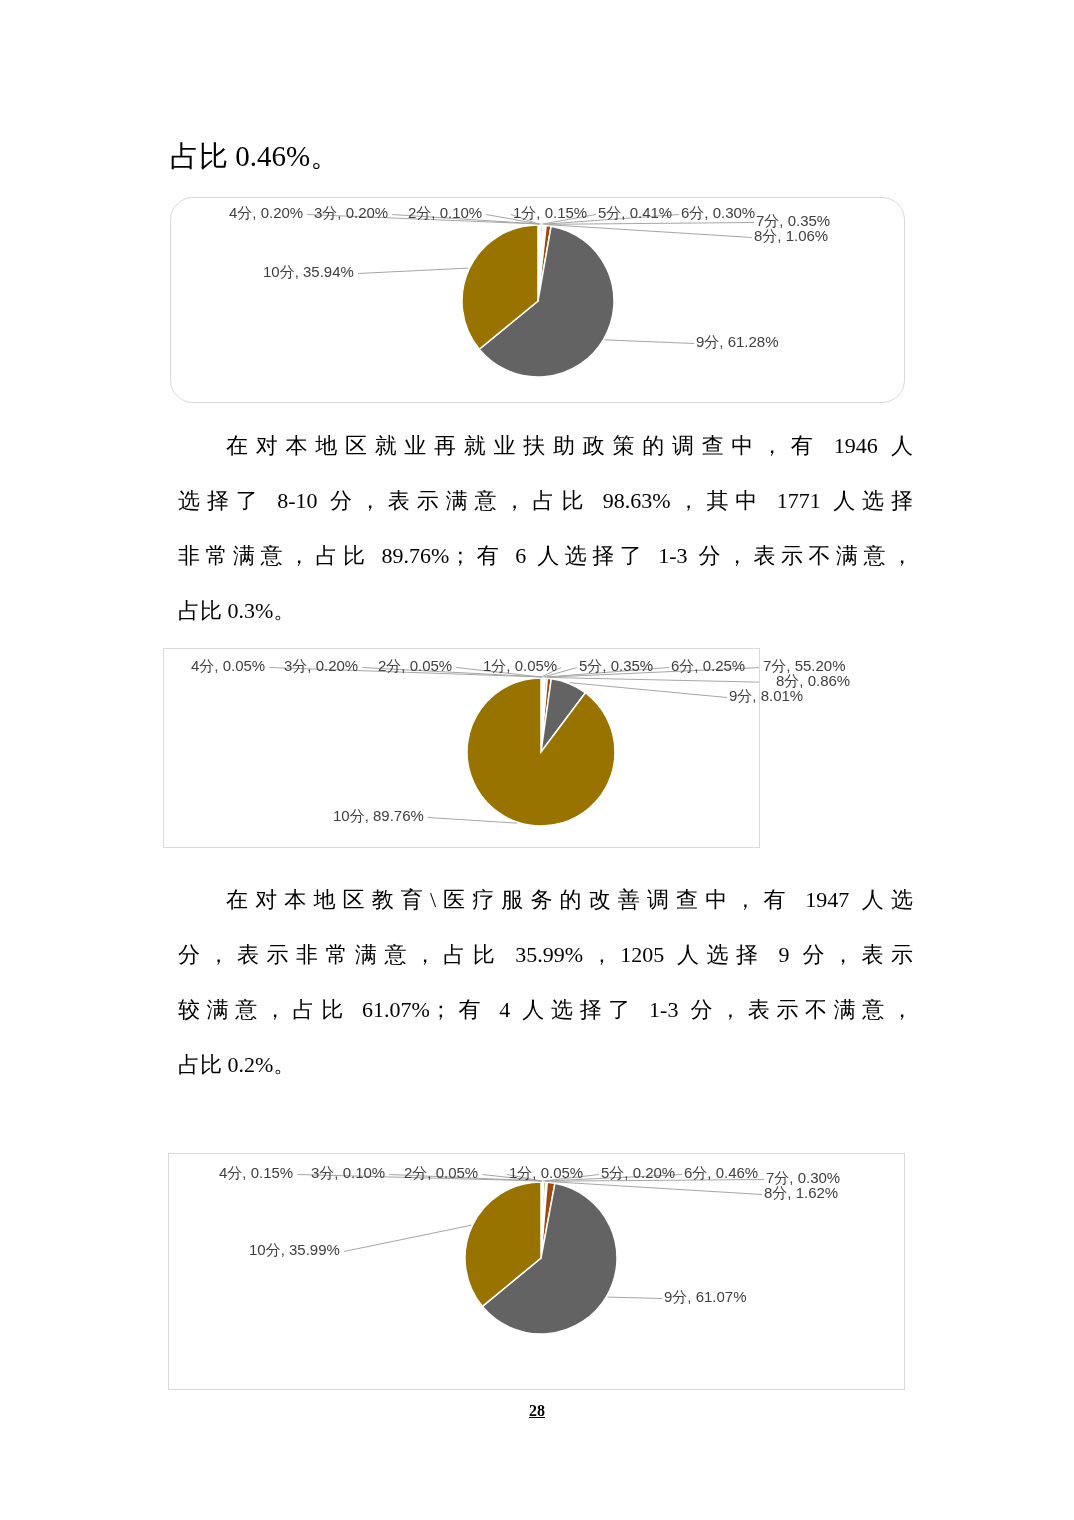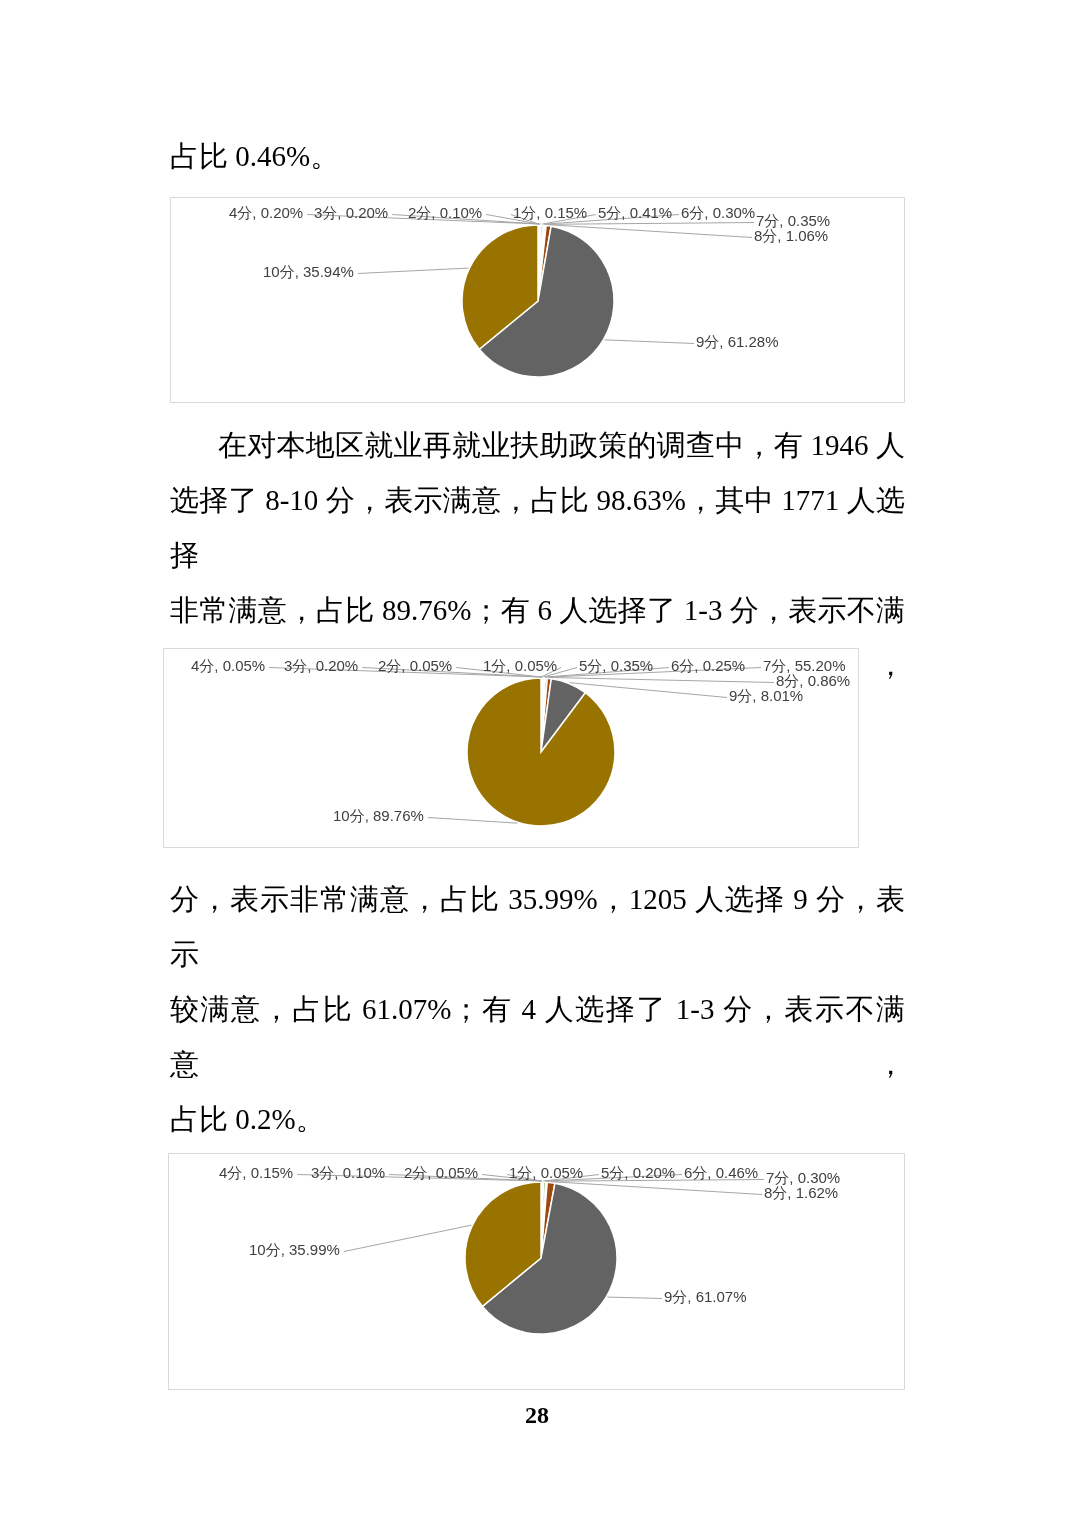--- a/index.html
+++ b/index.html
@@ -23,40 +23,40 @@
   .chart-box svg{position:absolute;left:0;top:0;width:100%;height:100%;}
   .pie-label{
     position:absolute;
     font-family:"Liberation Sans","DejaVu Sans",sans-serif;
     font-size:15px;
     color:#404040;
     white-space:nowrap;
     z-index:2;
   }
   .para{
-    position:absolute;left:170px;width:735px;
-    font-size:29px;line-height:55px;
+    position:absolute;left:178px;width:735px;
+    font-size:22px;line-height:55px;
   }
   .para-line{
     text-align:justify;
     text-align-last:justify;
   }
   .para-line.indent{text-indent:48px;}
   .para-line.last{text-align-last:left;}
   .page-number{
     position:absolute;left:0;top:1402px;width:1074px;
-    text-align:center;font-size:24px;font-weight:bold;
+    text-align:center;font-size:16px;font-weight:bold;text-decoration:underline;
   }
 </style>
 </head>
 <body>
 
 <div class="tail-line">占比 0.46%。</div>
 
-<div class="chart-box" style="left:170px;top:197px;width:735px;height:206px;">
+<div class="chart-box" style="left:170px;top:197px;width:735px;height:206px;border-radius:23px;">
   <svg class="pie-svg">
       <path d="M 367 103 L 367 27 A 76 76 0 0 1 367.71634415321313 27.00337605489203 Z" fill="#4472C4" stroke="#ffffff" stroke-width="1.5"></path>
       <path d="M 367 103 L 367.71634415321313 27.00337605489203 A 76 76 0 0 1 368.1938754934278 27.009377806822826 Z" fill="#ED7D31" stroke="#ffffff" stroke-width="1.5"></path>
       <path d="M 367 103 L 368.1938754934278 27.009377806822826 A 76 76 0 0 1 369.14877789506386 27.030382694410747 Z" fill="#A5A5A5" stroke="#ffffff" stroke-width="1.5"></path>
       <path d="M 367 103 L 369.14877789506386 27.030382694410747 A 76 76 0 0 1 370.10334091188815 27.063386464863996 Z" fill="#FFC000" stroke="#ffffff" stroke-width="1.5"></path>
       <path d="M 367 103 L 370.10334091188815 27.063386464863996 A 76 76 0 0 1 372.0584978791326 27.168531603253186 Z" fill="#5B9BD5" stroke="#ffffff" stroke-width="1.5"></path>
       <path d="M 367 103 L 372.0584978791326 27.168531603253186 A 76 76 0 0 1 373.48704685773487 27.277359904282577 Z" fill="#70AD47" stroke="#ffffff" stroke-width="1.5"></path>
       <path d="M 367 103 L 373.48704685773487 27.277359904282577 A 76 76 0 0 1 375.1507381157918 27.438333341781174 Z" fill="#264478" stroke="#ffffff" stroke-width="1.5"></path>
       <path d="M 367 103 L 375.1507381157918 27.438333341781174 A 76 76 0 0 1 380.16198645226507 28.148399398340246 Z" fill="#9E480E" stroke="#ffffff" stroke-width="1.5"></path>
       <path d="M 367 103 L 380.16198645226507 28.148399398340246 A 76 76 0 1 1 308.2696719087007 151.23638214344373 Z" fill="#636363" stroke="#ffffff" stroke-width="1.5"></path>
@@ -84,21 +84,21 @@
   <span class="pie-label" style="left:525px;top:135px;">9分, 61.28%</span>
 </div>
 
 <div class="para" style="top:418px;">
   <div class="para-line indent">在对本地区就业再就业扶助政策的调查中，有 1946 人</div>
   <div class="para-line">选择了 8-10 分，表示满意，占比 98.63%，其中 1771 人选择</div>
   <div class="para-line">非常满意，占比 89.76%；有 6 人选择了 1-3 分，表示不满意，</div>
   <div class="para-line last">占比 0.3%。</div>
 </div>
 
-<div class="chart-box" style="left:163px;top:648px;width:696px;height:200px;">
+<div class="chart-box" style="left:163px;top:648px;width:597px;height:200px;">
   <svg class="pie-svg">
       <path d="M 377 103 L 377 29 A 74 74 0 0 1 377.232500723951 29.00036524810841 Z" fill="#4472C4" stroke="#ffffff" stroke-width="1.5"></path>
       <path d="M 377 103 L 377.232500723951 29.00036524810841 A 74 74 0 0 1 377.4649991527547 29.001460988828043 Z" fill="#ED7D31" stroke="#ffffff" stroke-width="1.5"></path>
       <path d="M 377 103 L 377.4649991527547 29.001460988828043 A 74 74 0 0 1 378.39492401481965 29.013148553321457 Z" fill="#A5A5A5" stroke="#ffffff" stroke-width="1.5"></path>
       <path d="M 377 103 L 378.39492401481965 29.013148553321457 A 74 74 0 0 1 378.62737654226356 29.017896450630104 Z" fill="#FFC000" stroke="#ffffff" stroke-width="1.5"></path>
       <path d="M 377 103 L 378.62737654226356 29.017896450630104 A 74 74 0 0 1 380.25396594225833 29.071577146224584 Z" fill="#5B9BD5" stroke="#ffffff" stroke-width="1.5"></path>
       <path d="M 377 103 L 380.25396594225833 29.071577146224584 A 74 74 0 0 1 381.4148977481646 29.131815523371287 Z" fill="#70AD47" stroke="#ffffff" stroke-width="1.5"></path>
       <path d="M 377 103 L 381.4148977481646 29.131815523371287 A 74 74 0 0 1 383.3163350983208 29.27006095943304 Z" fill="#264478" stroke="#ffffff" stroke-width="1.5"></path>
       <path d="M 377 103 L 383.3163350983208 29.27006095943304 A 74 74 0 0 1 387.28959985286906 29.718869175838748 Z" fill="#9E480E" stroke="#ffffff" stroke-width="1.5"></path>
       <path d="M 377 103 L 387.28959985286906 29.718869175838748 A 74 74 0 0 1 421.36050559480327 43.770399770271716 Z" fill="#636363" stroke="#ffffff" stroke-width="1.5"></path>
@@ -120,20 +120,21 @@
   <span class="pie-label" style="left:319px;top:8px;">1分, 0.05%</span>
   <span class="pie-label" style="left:415px;top:8px;">5分, 0.35%</span>
   <span class="pie-label" style="left:507px;top:8px;">6分, 0.25%</span>
   <span class="pie-label" style="left:599px;top:8px;">7分, 55.20%</span>
   <span class="pie-label" style="left:612px;top:23px;">8分, 0.86%</span>
   <span class="pie-label" style="left:565px;top:38px;">9分, 8.01%</span>
   <span class="pie-label" style="left:169px;top:158px;">10分, 89.76%</span>
 </div>
 
 <div class="para" style="top:872px;">
+  <div class="para-line indent">在对本地区教育\医疗服务的改善调查中，有 1947 人选</div>
   <div class="para-line">分，表示非常满意，占比 35.99%，1205 人选择 9 分，表示</div>
   <div class="para-line">较满意，占比 61.07%；有 4 人选择了 1-3 分，表示不满意，</div>
   <div class="para-line last">占比 0.2%。</div>
 </div>
 
 <div class="chart-box" style="left:168px;top:1153px;width:737px;height:237px;">
   <svg class="pie-svg">
       <path d="M 372 104 L 372 28 A 76 76 0 0 1 372.238784527301 28.000375119678907 Z" fill="#4472C4" stroke="#ffffff" stroke-width="1.5"></path>
       <path d="M 372 104 L 372.238784527301 28.000375119678907 A 76 76 0 0 1 372.47756669742375 28.00150047501259 Z" fill="#ED7D31" stroke="#ffffff" stroke-width="1.5"></path>
       <path d="M 372 104 L 372.47756669742375 28.00150047501259 A 76 76 0 0 1 372.95511453756075 28.006001840802327 Z" fill="#A5A5A5" stroke="#ffffff" stroke-width="1.5"></path>

